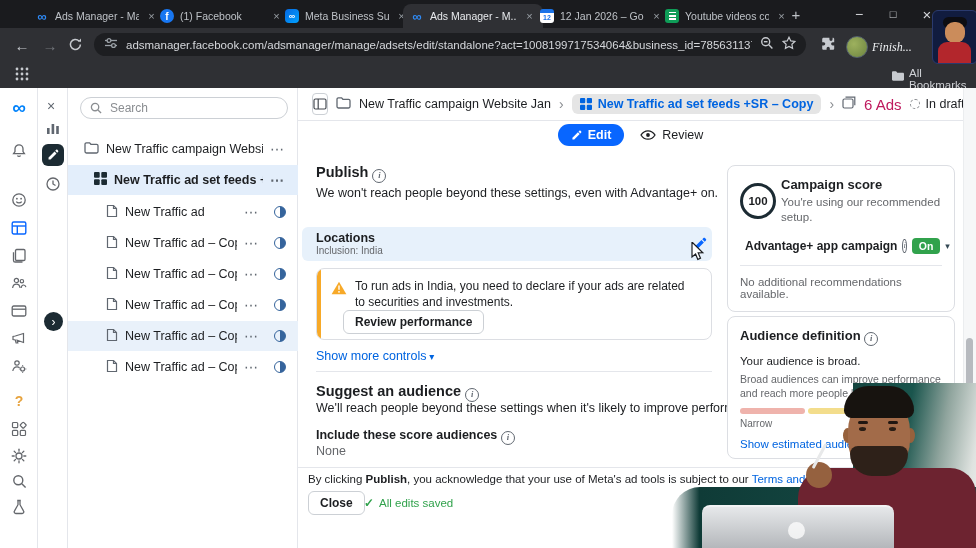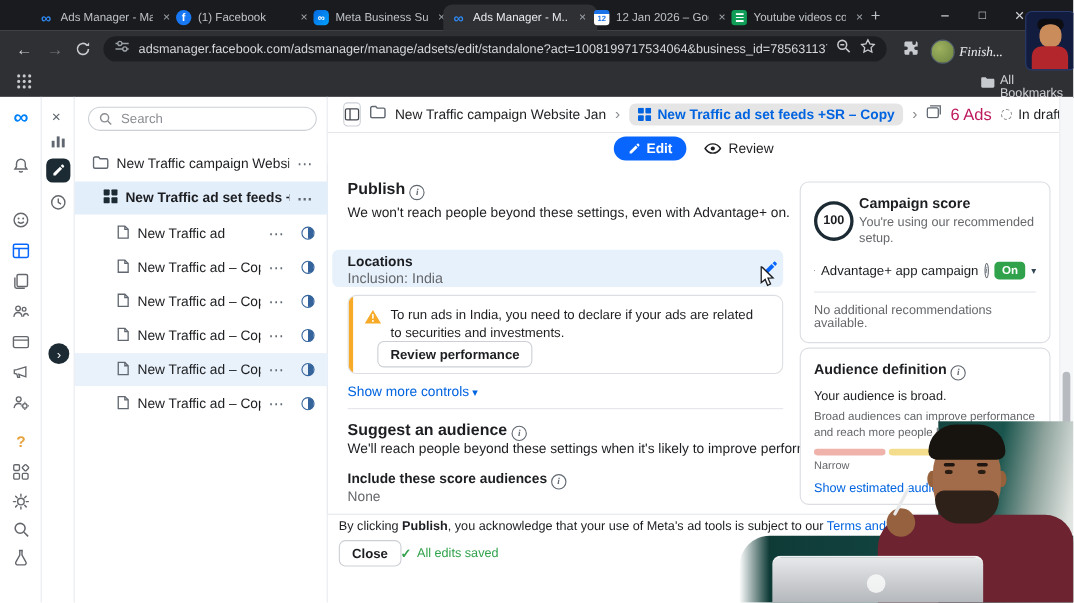--- a/index.html
+++ b/index.html
@@ -461,21 +461,21 @@
     </span>
   </div>
 
   <div class="abs h15" style="left:316px;top:164px">
     <span>Publish</span> <span class="info"></span>
   </div>
   <div class="abs body13" style="left:316px;top:186px">We won't reach people beyond these settings, even with Advantage+ on.</div>
 
   <div class="locrow"></div>
   <div class="abs" style="left:316px;top:231px;font-size:12.5px;font-weight:bold;color:#1c1e21">Locations</div>
-  <div class="abs" style="left:316px;top:245px;font-size:13px;color:#65676b">Inclusion: India</div>
+  <div class="abs" style="left:316px;top:245px;font-size:10px;color:#65676b">Inclusion: India</div>
   <div class="abs" style="left:692px;top:237px">
     <svg width="15" height="15" viewBox="0 0 14 14">
         <path d="M1.8 12.2v-2.3l7-7 2.3 2.3-7 7zM9.6 2.1l1.1-1.1c.4-.4 1-.4 1.4 0l.9.9c.4.4.4 1 0 1.4l-1.1 1.1z" fill="#0866ff"></path>
       </svg>
   </div>
 
   <div class="warncard">
     <div class="warnstripe"></div>
     <div style="position:absolute;left:14px;top:12px">
       <svg width="16" height="14" viewBox="0 0 16 14">
@@ -521,21 +521,21 @@
         </div>
       <div style="margin-left:5px">
         <div style="font-size:13px;font-weight:bold;color:#1c1e21">Campaign score</div>
         <div style="font-size:11.5px;color:#65676b;line-height:1.3;margin-top:3px">You're using our recommended setup.</div>
       </div>
     </div>
     <div class="r" style="margin-top:13px;gap:5px">
       <svg width="10" height="10" viewBox="0 0 10 10">
           <path d="M5 0l1.4 3.6L10 5 6.4 6.4 5 10 3.6 6.4 0 5l3.6-1.4z" fill="#1c1e21"></path>
         </svg>
-      <span style="font-size:12px;font-weight:normal;color:#1c1e21;white-space:nowrap">Advantage+ app campaign</span>
+      <span style="font-size:12px;font-weight:bold;color:#1c1e21;white-space:nowrap">Advantage+ app campaign</span>
       <span class="info"></span>
       <span style="margin-left:auto" class="r">
         <span class="onpill">On</span>
         <span style="font-size:9px;color:#344854;margin-left:5px">▾</span>
       </span>
     </div>
     <div style="height:1px;background:#e4e6eb;margin-top:11px"></div>
     <div style="font-size:11.5px;color:#65676b;margin-top:10px">No additional recommendations available.</div>
   </div>
 

